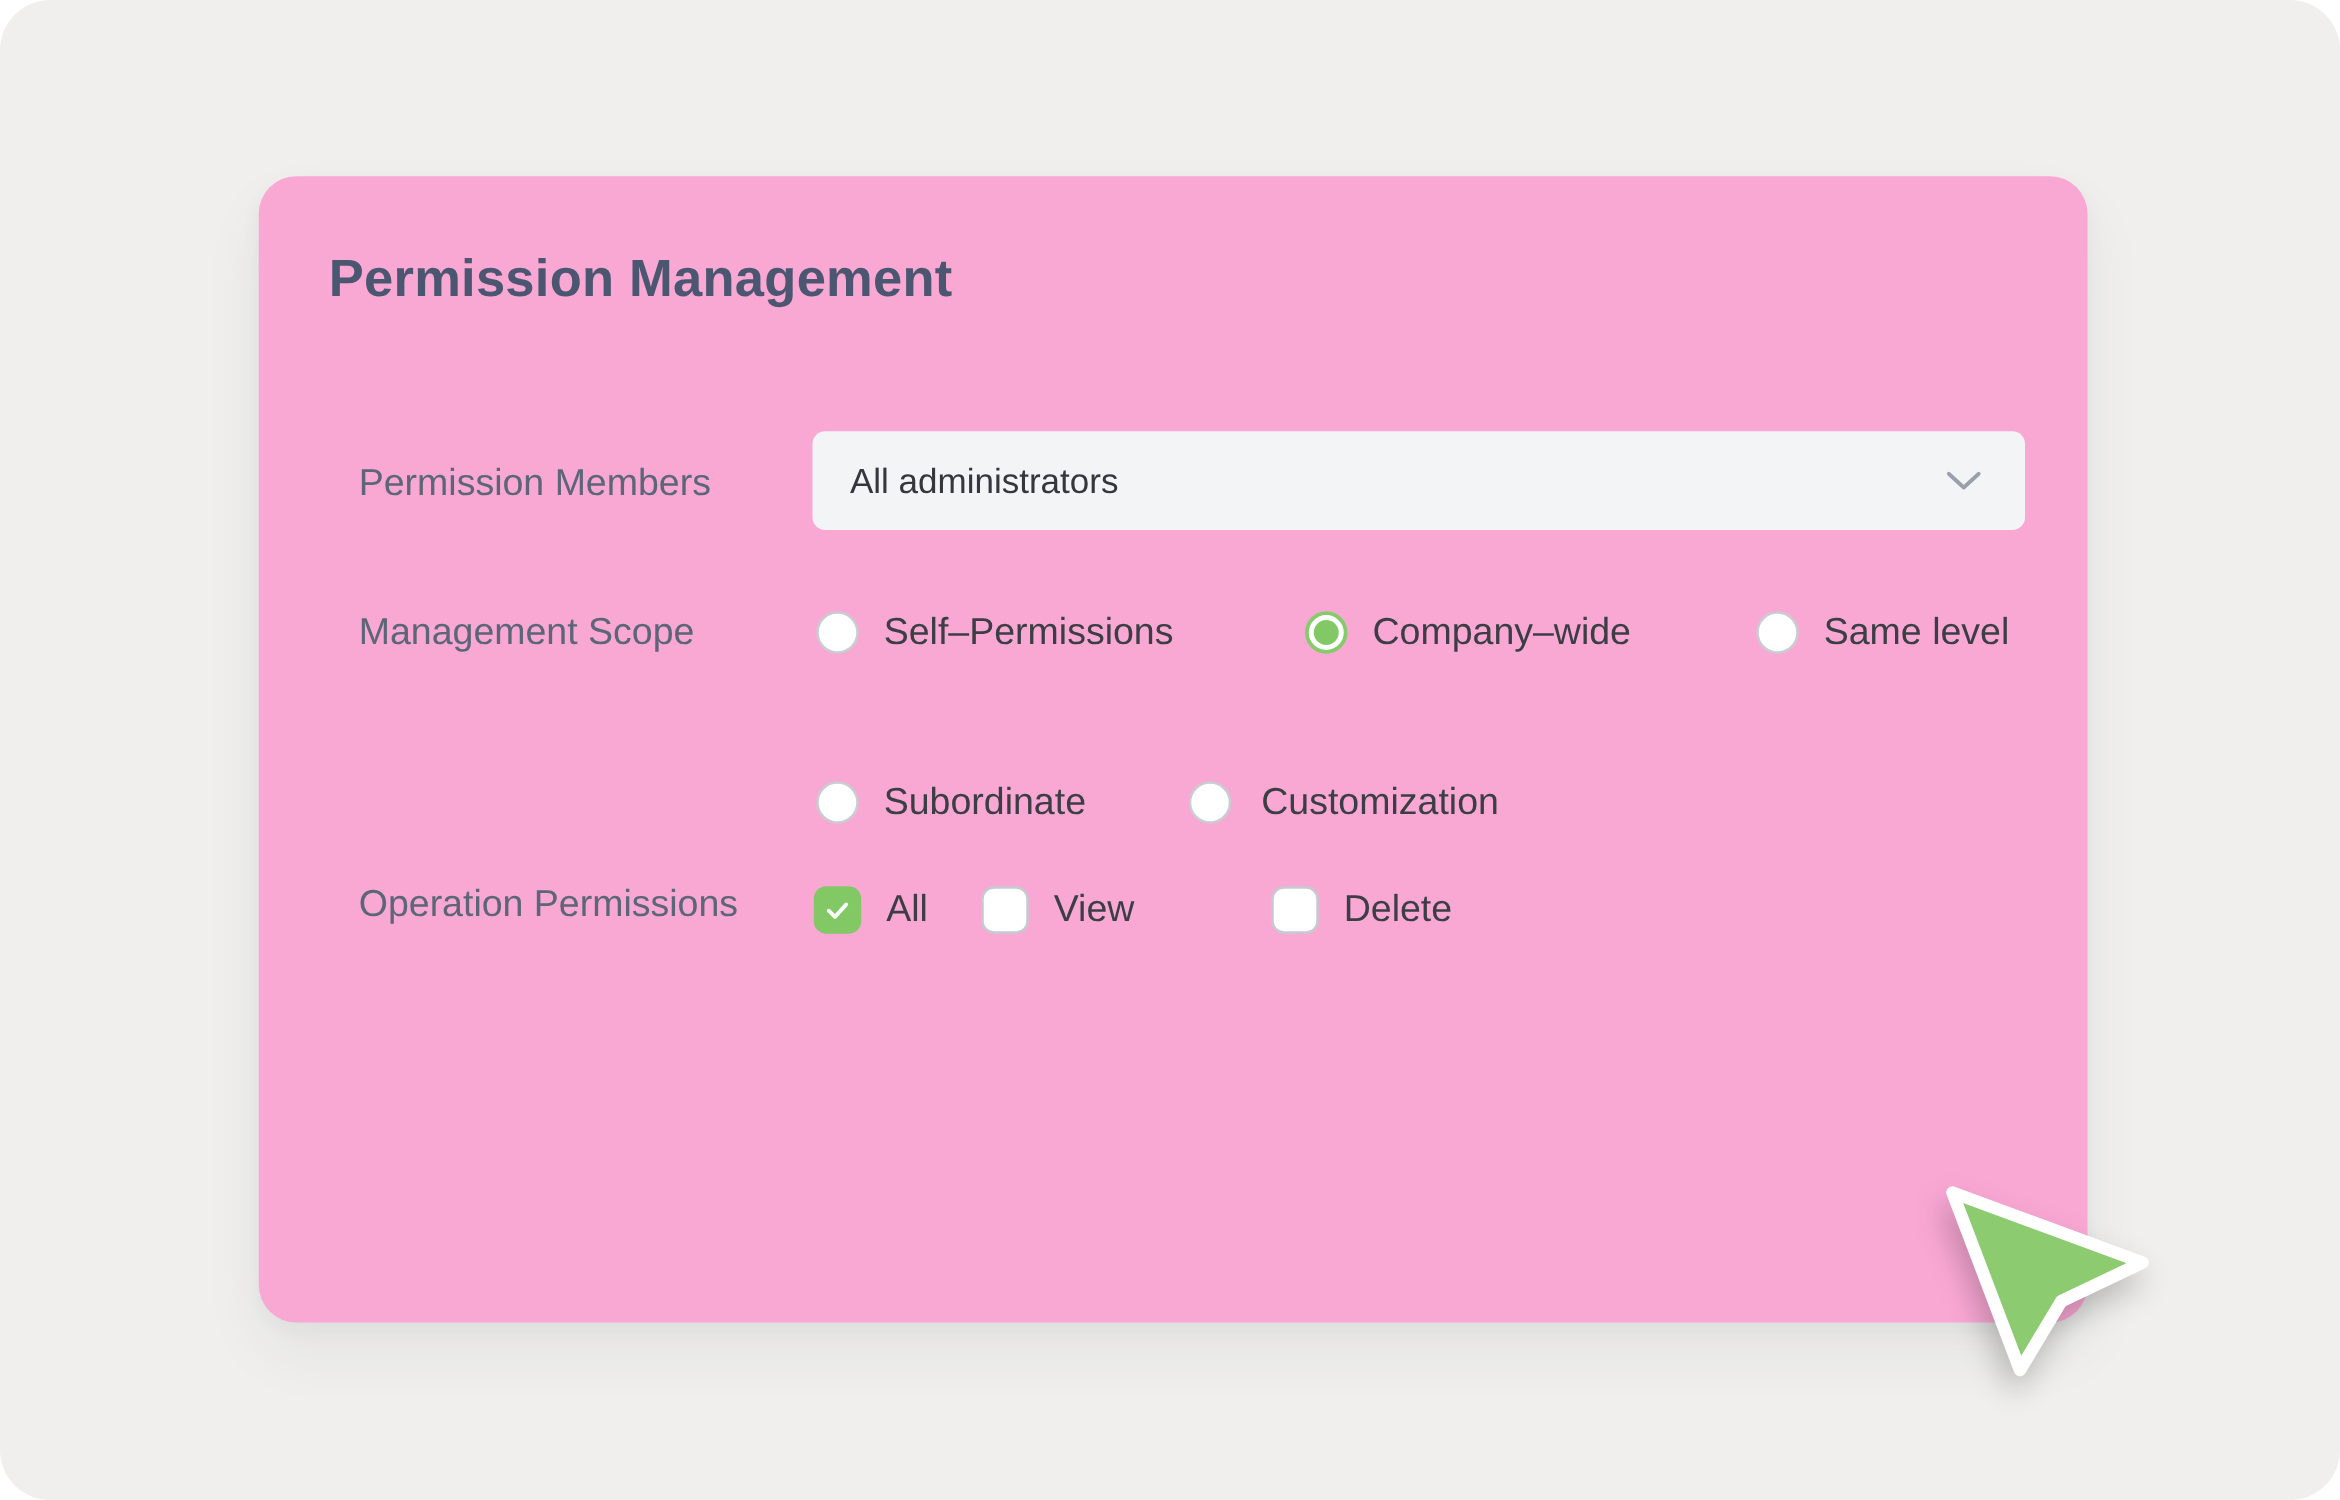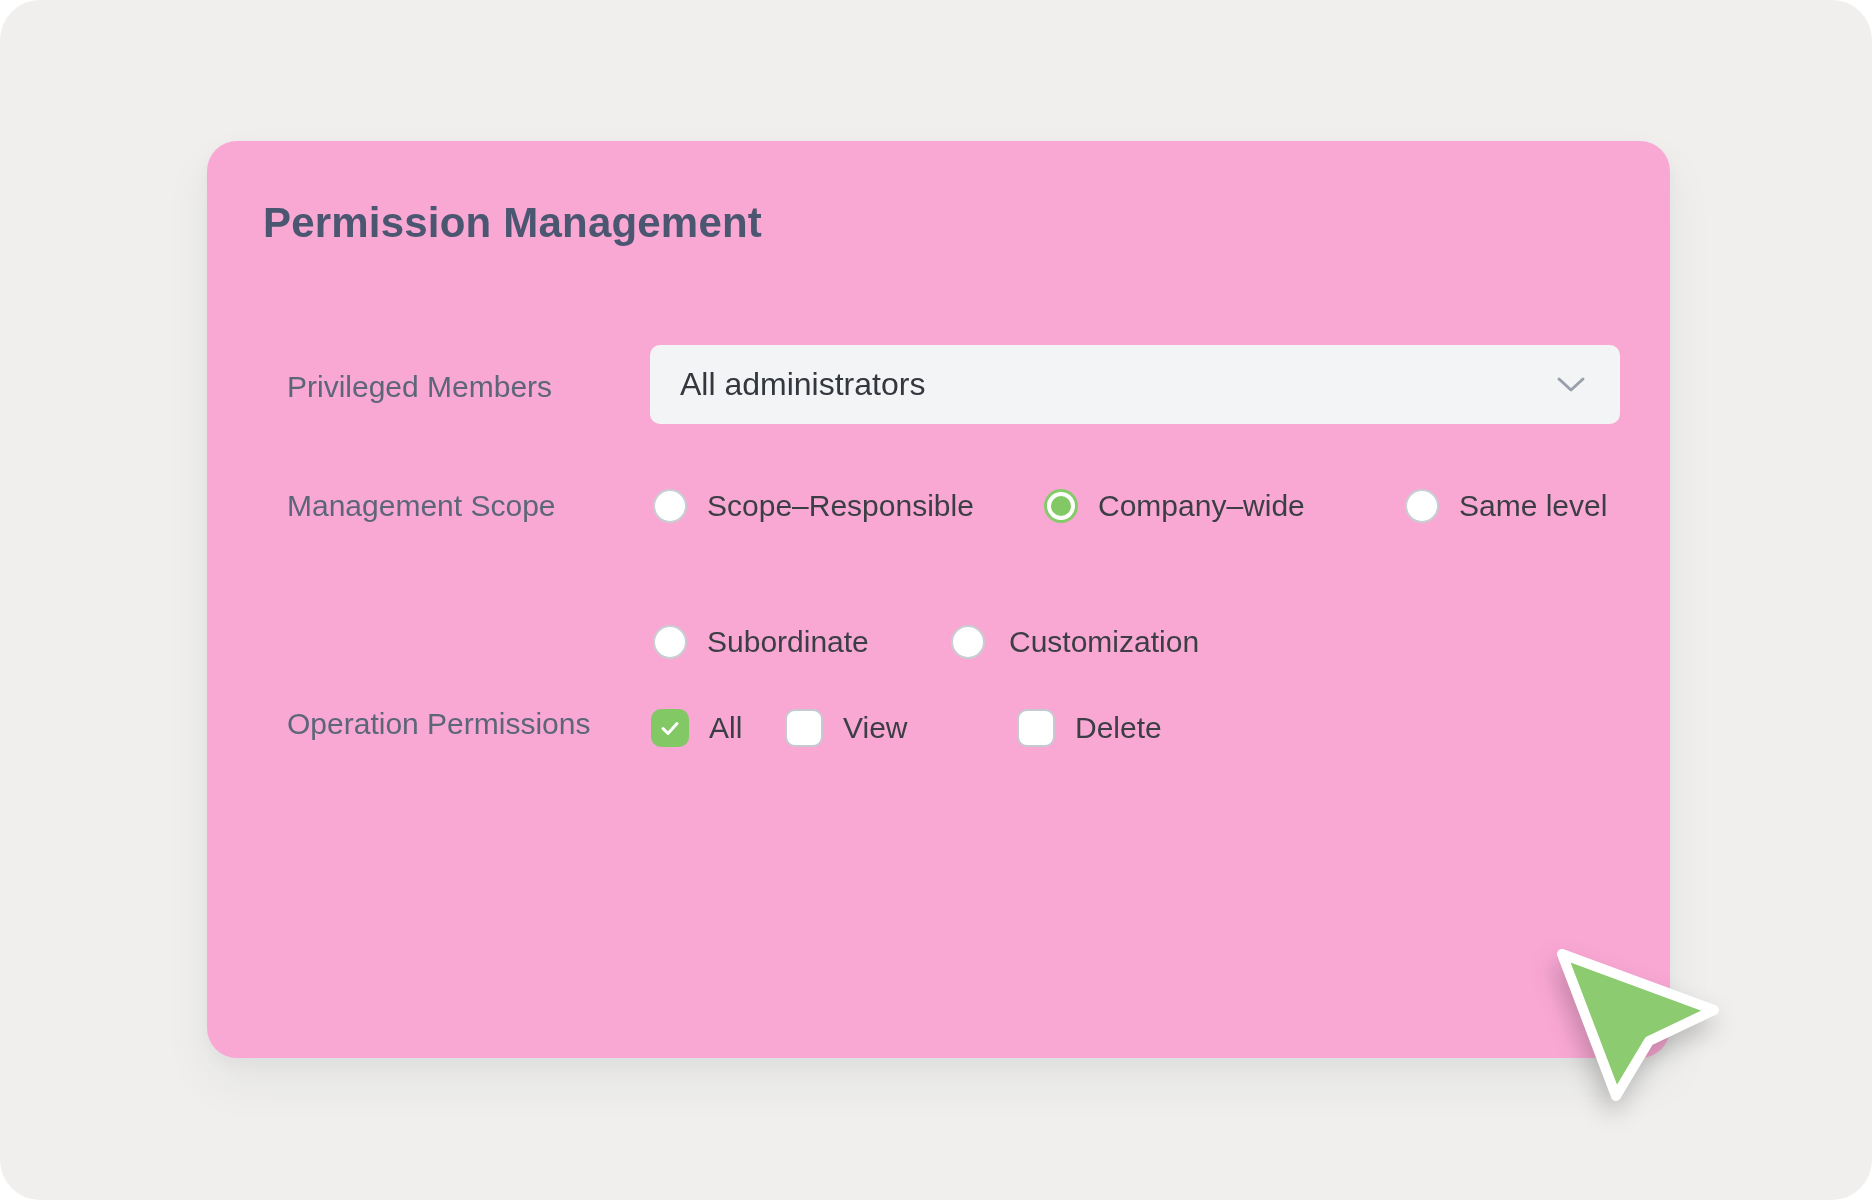--- a/index.html
+++ b/index.html
@@ -24,21 +24,21 @@
   .lbl-privileged{top:228px;}
   .lbl-scope{top:347px;}
   .lbl-operation{top:565px;}
   
   .dropdown{
     position:absolute;left:443px;top:204px;width:970px;height:79px;
     background:#f3f4f6;border-radius:10px;display:flex;align-items:center;
     justify-content:space-between;box-sizing:border-box;padding:0 34px 0 30px;
     cursor:pointer;
   }
-  .dropdown-value{font-size:32px;color:#34373d;}
+  .dropdown-value{font-size:28px;color:#34373d;}
   .chevron{display:flex;align-items:center;}
   
   .opt{
     position:absolute;display:flex;align-items:center;gap:20px;height:36px;
     cursor:pointer;white-space:nowrap;
   }
   .opt-text{font-size:30px;color:#3b3e44;}
   .radio-circle{
     width:34px;height:34px;border-radius:50%;box-sizing:border-box;
     border:2px solid #c9cdd2;background:#ffffff;flex:0 0 auto;
@@ -65,35 +65,35 @@
   }
 </style>
 </head>
 <body>
 
 <div class="screen">
   <div class="card">
 
     <h1 class="card-title">Permission Management</h1>
 
-    <div class="field-label lbl-privileged">Privileged Members</div>
+    <div class="field-label lbl-privileged">Permission Members</div>
     <div class="dropdown">
       <span class="dropdown-value">All administrators</span>
       <span class="chevron">
         <svg width="30" height="18" viewBox="0 0 30 18" fill="none">
           <polyline points="3,3 15,14 27,3" stroke="#9aa0ab" stroke-width="3" stroke-linecap="round" stroke-linejoin="round"></polyline>
         </svg>
       </span>
     </div>
 
     <div class="field-label lbl-scope">Management Scope</div>
 
     <div class="opt row1 r1-a">
       <span class="radio-circle"></span>
-      <span class="opt-text">Scope–Responsible</span>
+      <span class="opt-text">Self–Permissions</span>
     </div>
     <div class="opt row1 r1-b">
       <span class="radio-circle selected">
         <span class="radio-dot"></span>
       </span>
       <span class="opt-text">Company–wide</span>
     </div>
     <div class="opt row1 r1-c">
       <span class="radio-circle"></span>
       <span class="opt-text">Same level</span>

